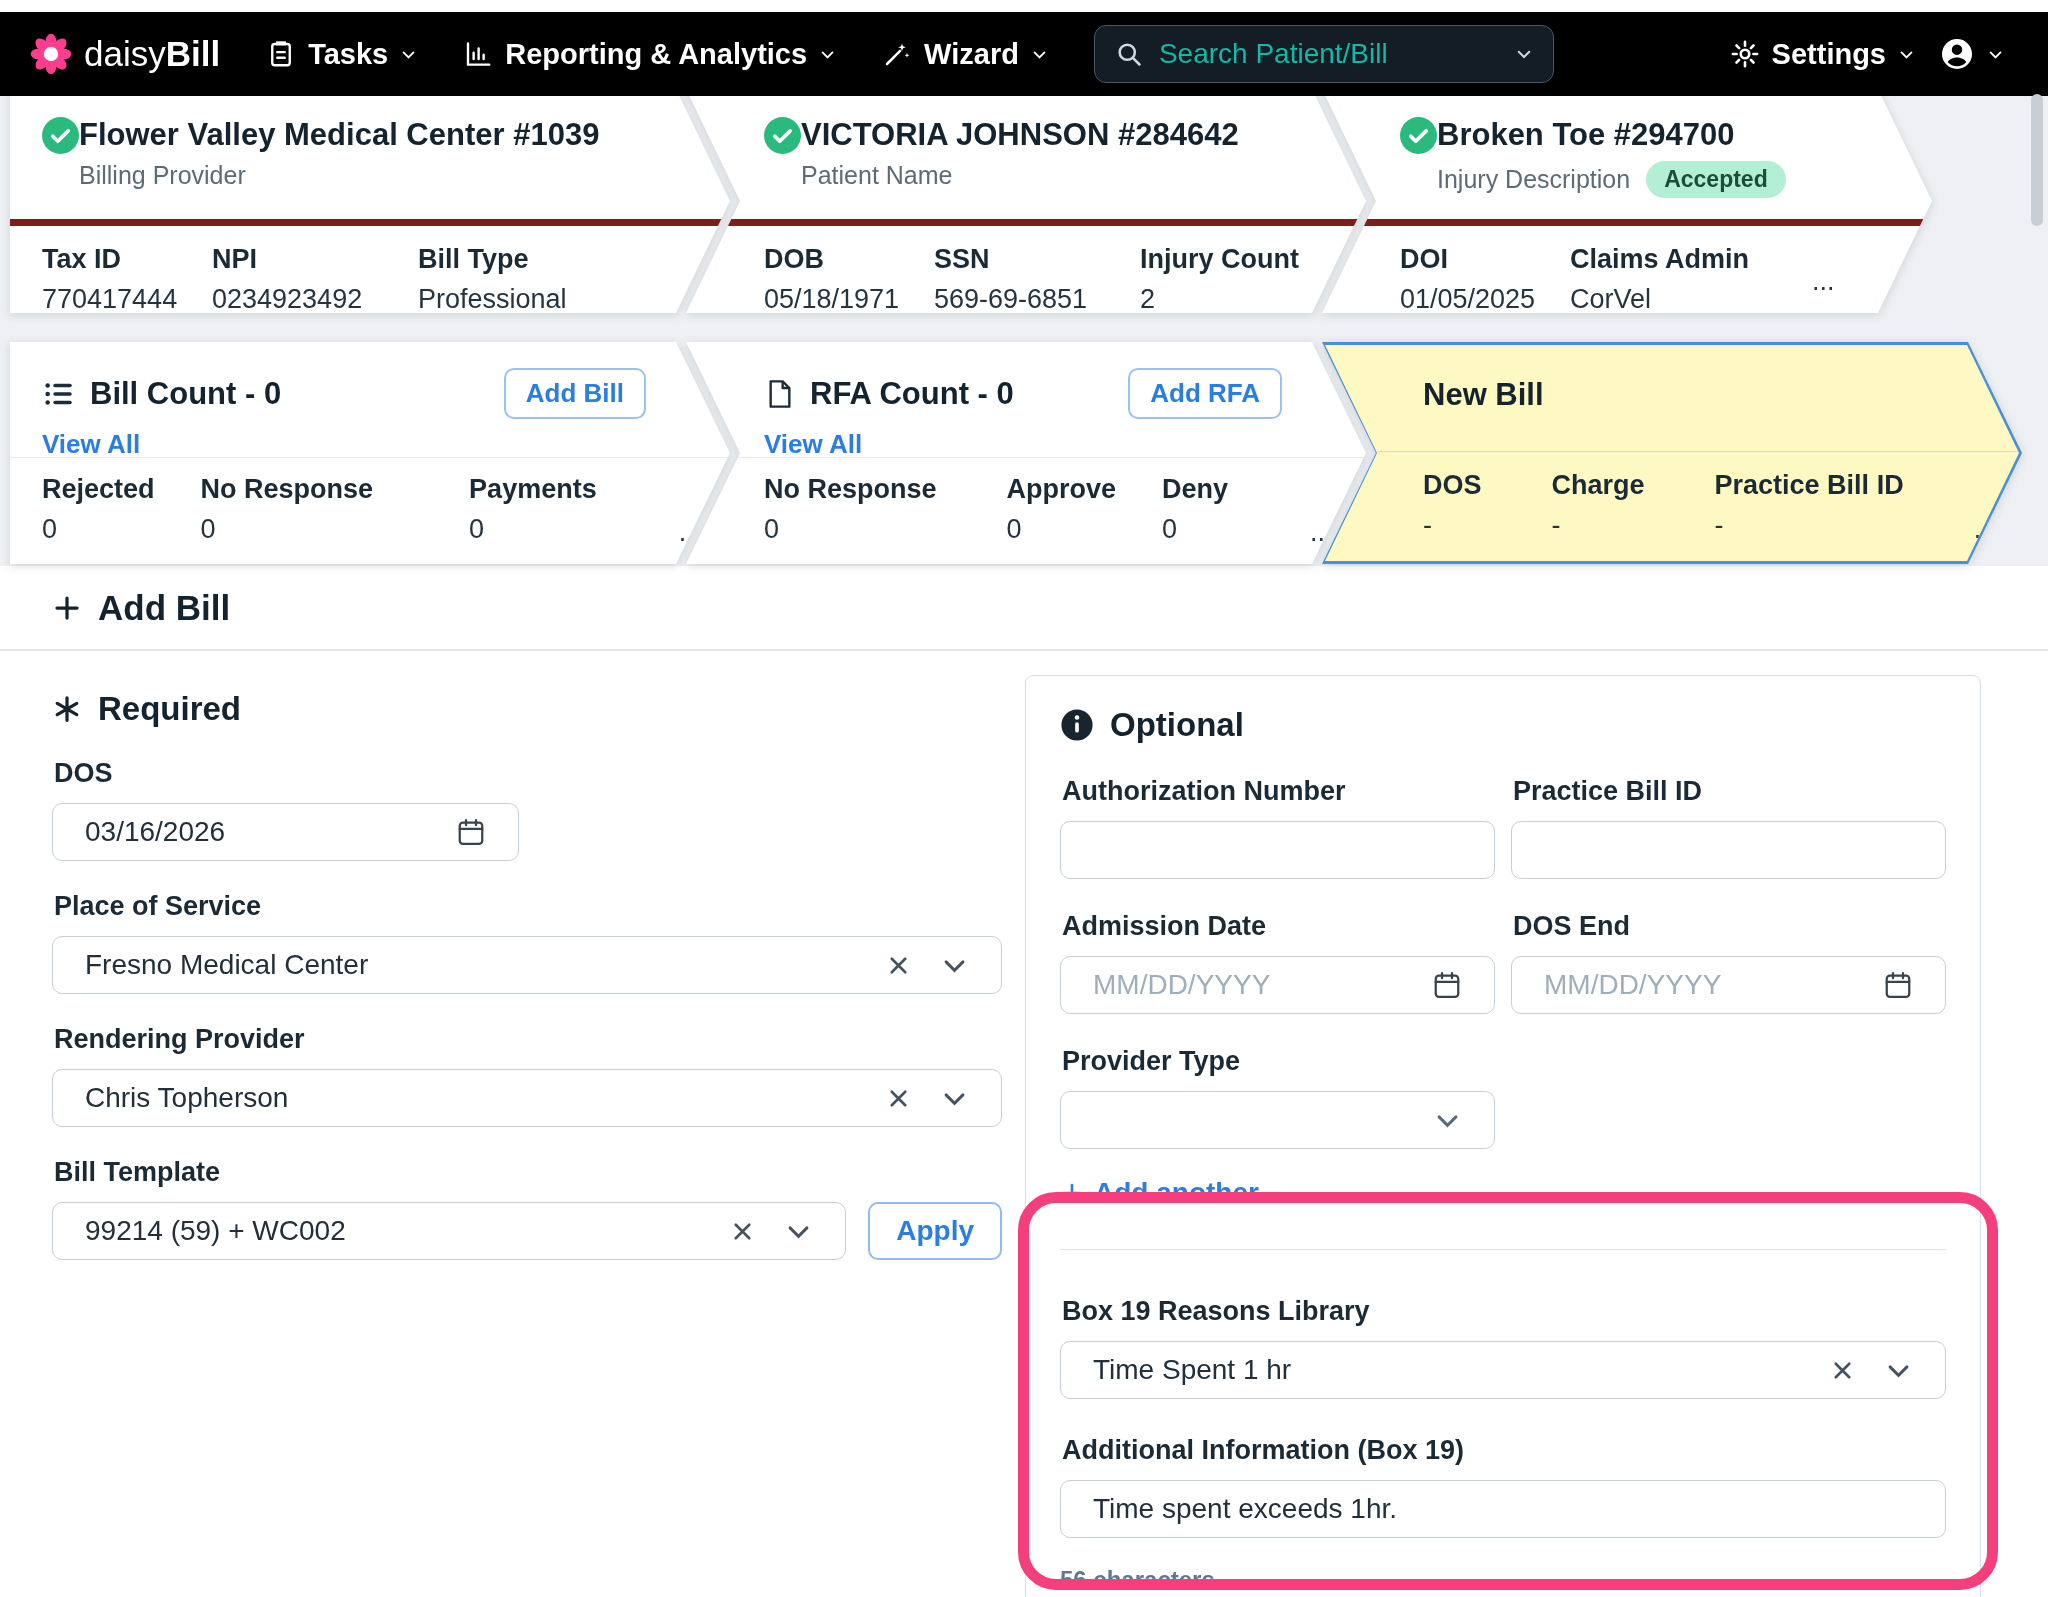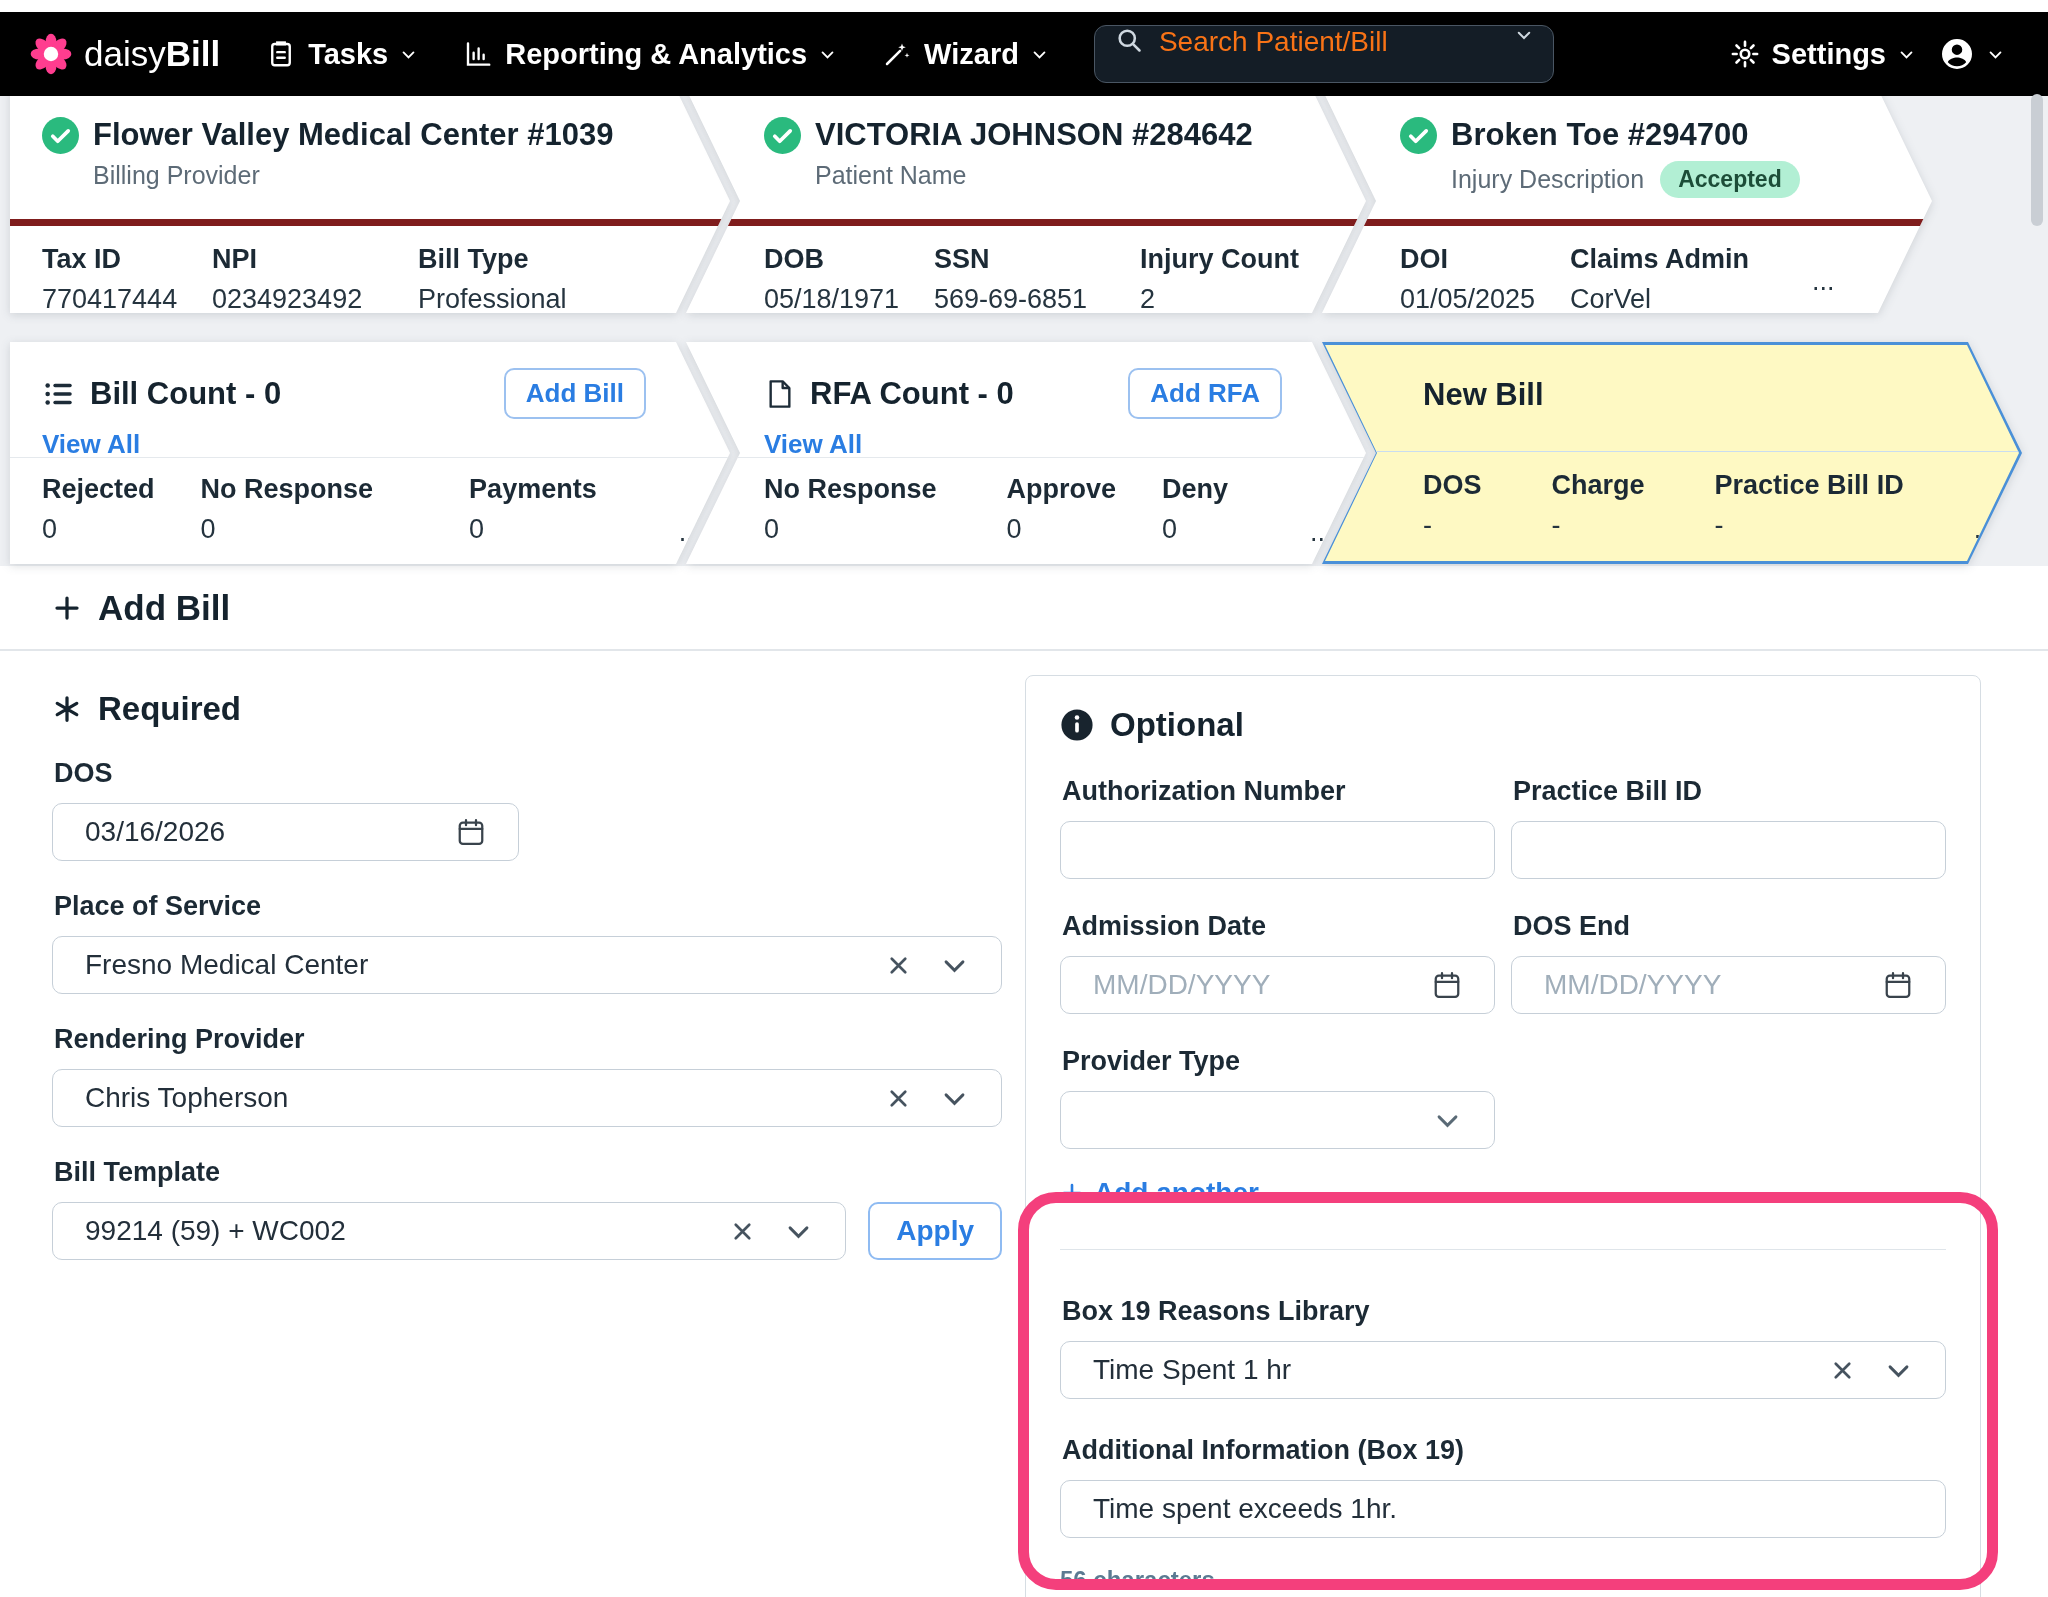--- a/index.html
+++ b/index.html
@@ -16,38 +16,38 @@
   .topnav {
     position:absolute; top:12px; left:0; width:2048px; height:84px;
     background:#000; display:flex; align-items:center; padding:0 30px; color:#fff; z-index:20;
   }
   .brand { display:flex; align-items:center; gap:12px; margin-right:46px; cursor:pointer; }
   .brand-text { font-size:35px; color:#fff; }
   .brand-light { font-weight:400; }
   .brand-bold { font-weight:700; }
   .nav-item { display:flex; align-items:center; gap:12px; font-size:29px; font-weight:700; margin-right:46px; cursor:pointer; white-space:nowrap; }
   .search-pill {
-    display:flex; align-items:flex-start; gap:16px; background:#141d26; border:1.5px solid #4a5663;
-    border-radius:12px; height:58px; width:460px; padding:0 20px; color:#f97316; font-size:28px; cursor:text;
+    display:flex; align-items:center; gap:16px; background:#141d26; border:1.5px solid #4a5663;
+    border-radius:12px; height:58px; width:460px; padding:0 20px; color:#14b8a6; font-size:28px; cursor:text;
   }
   .nav-right { margin-left:auto; display:flex; align-items:center; gap:10px; }
   .nav-right .nav-item { margin-right:14px; }
 
   
   .gray-band { position:absolute; top:84px; left:0; width:2048px; height:482px; background:#eef0f3; }
   .crumb-row { position:absolute; left:10px; display:flex; }
   .row1 { top:89px; height:224px; }
   .row2 { top:342px; height:222px; }
   .crumb-wrap { filter:drop-shadow(0 2px 5px rgba(25,39,52,0.15)); height:100%; flex:none; }
   .crumb-wrap + .crumb-wrap { margin-left:-44px; }
   .crumb { height:100%; background:#fff; position:relative;
     clip-path: polygon(0 0, calc(100% - 54px) 0, 100% 50%, calc(100% - 54px) 100%, 0 100%); }
   .crumb.notch { clip-path: polygon(0 0, calc(100% - 54px) 0, 100% 50%, calc(100% - 54px) 100%, 0 100%, 54px 50%); }
 
-  .card-head { display:flex; gap:14px; padding:28px 24px 0 32px; }
+  .card-head { display:flex; padding:28px 24px 0 32px; }
   .notch > .card-head { padding-left:78px; }
   .card-title { font-size:31px; font-weight:700; color:#15232e; }
   .card-sub { font-size:25px; color:#5d6b77; margin-top:8px; display:flex; align-items:center; gap:16px; }
   .badge { background:#b2efd4; color:#1c4d38; font-size:23px; font-weight:700; padding:5px 18px; border-radius:999px; }
   .card-fields {
     position:absolute; left:0; right:0; top:130px; bottom:0;
     border-top:7px solid #7f1d1d; padding:18px 24px 0 32px; display:flex;
   }
   .notch > .card-fields { padding-left:78px; }
   .fieldcol { margin-right:0; }

